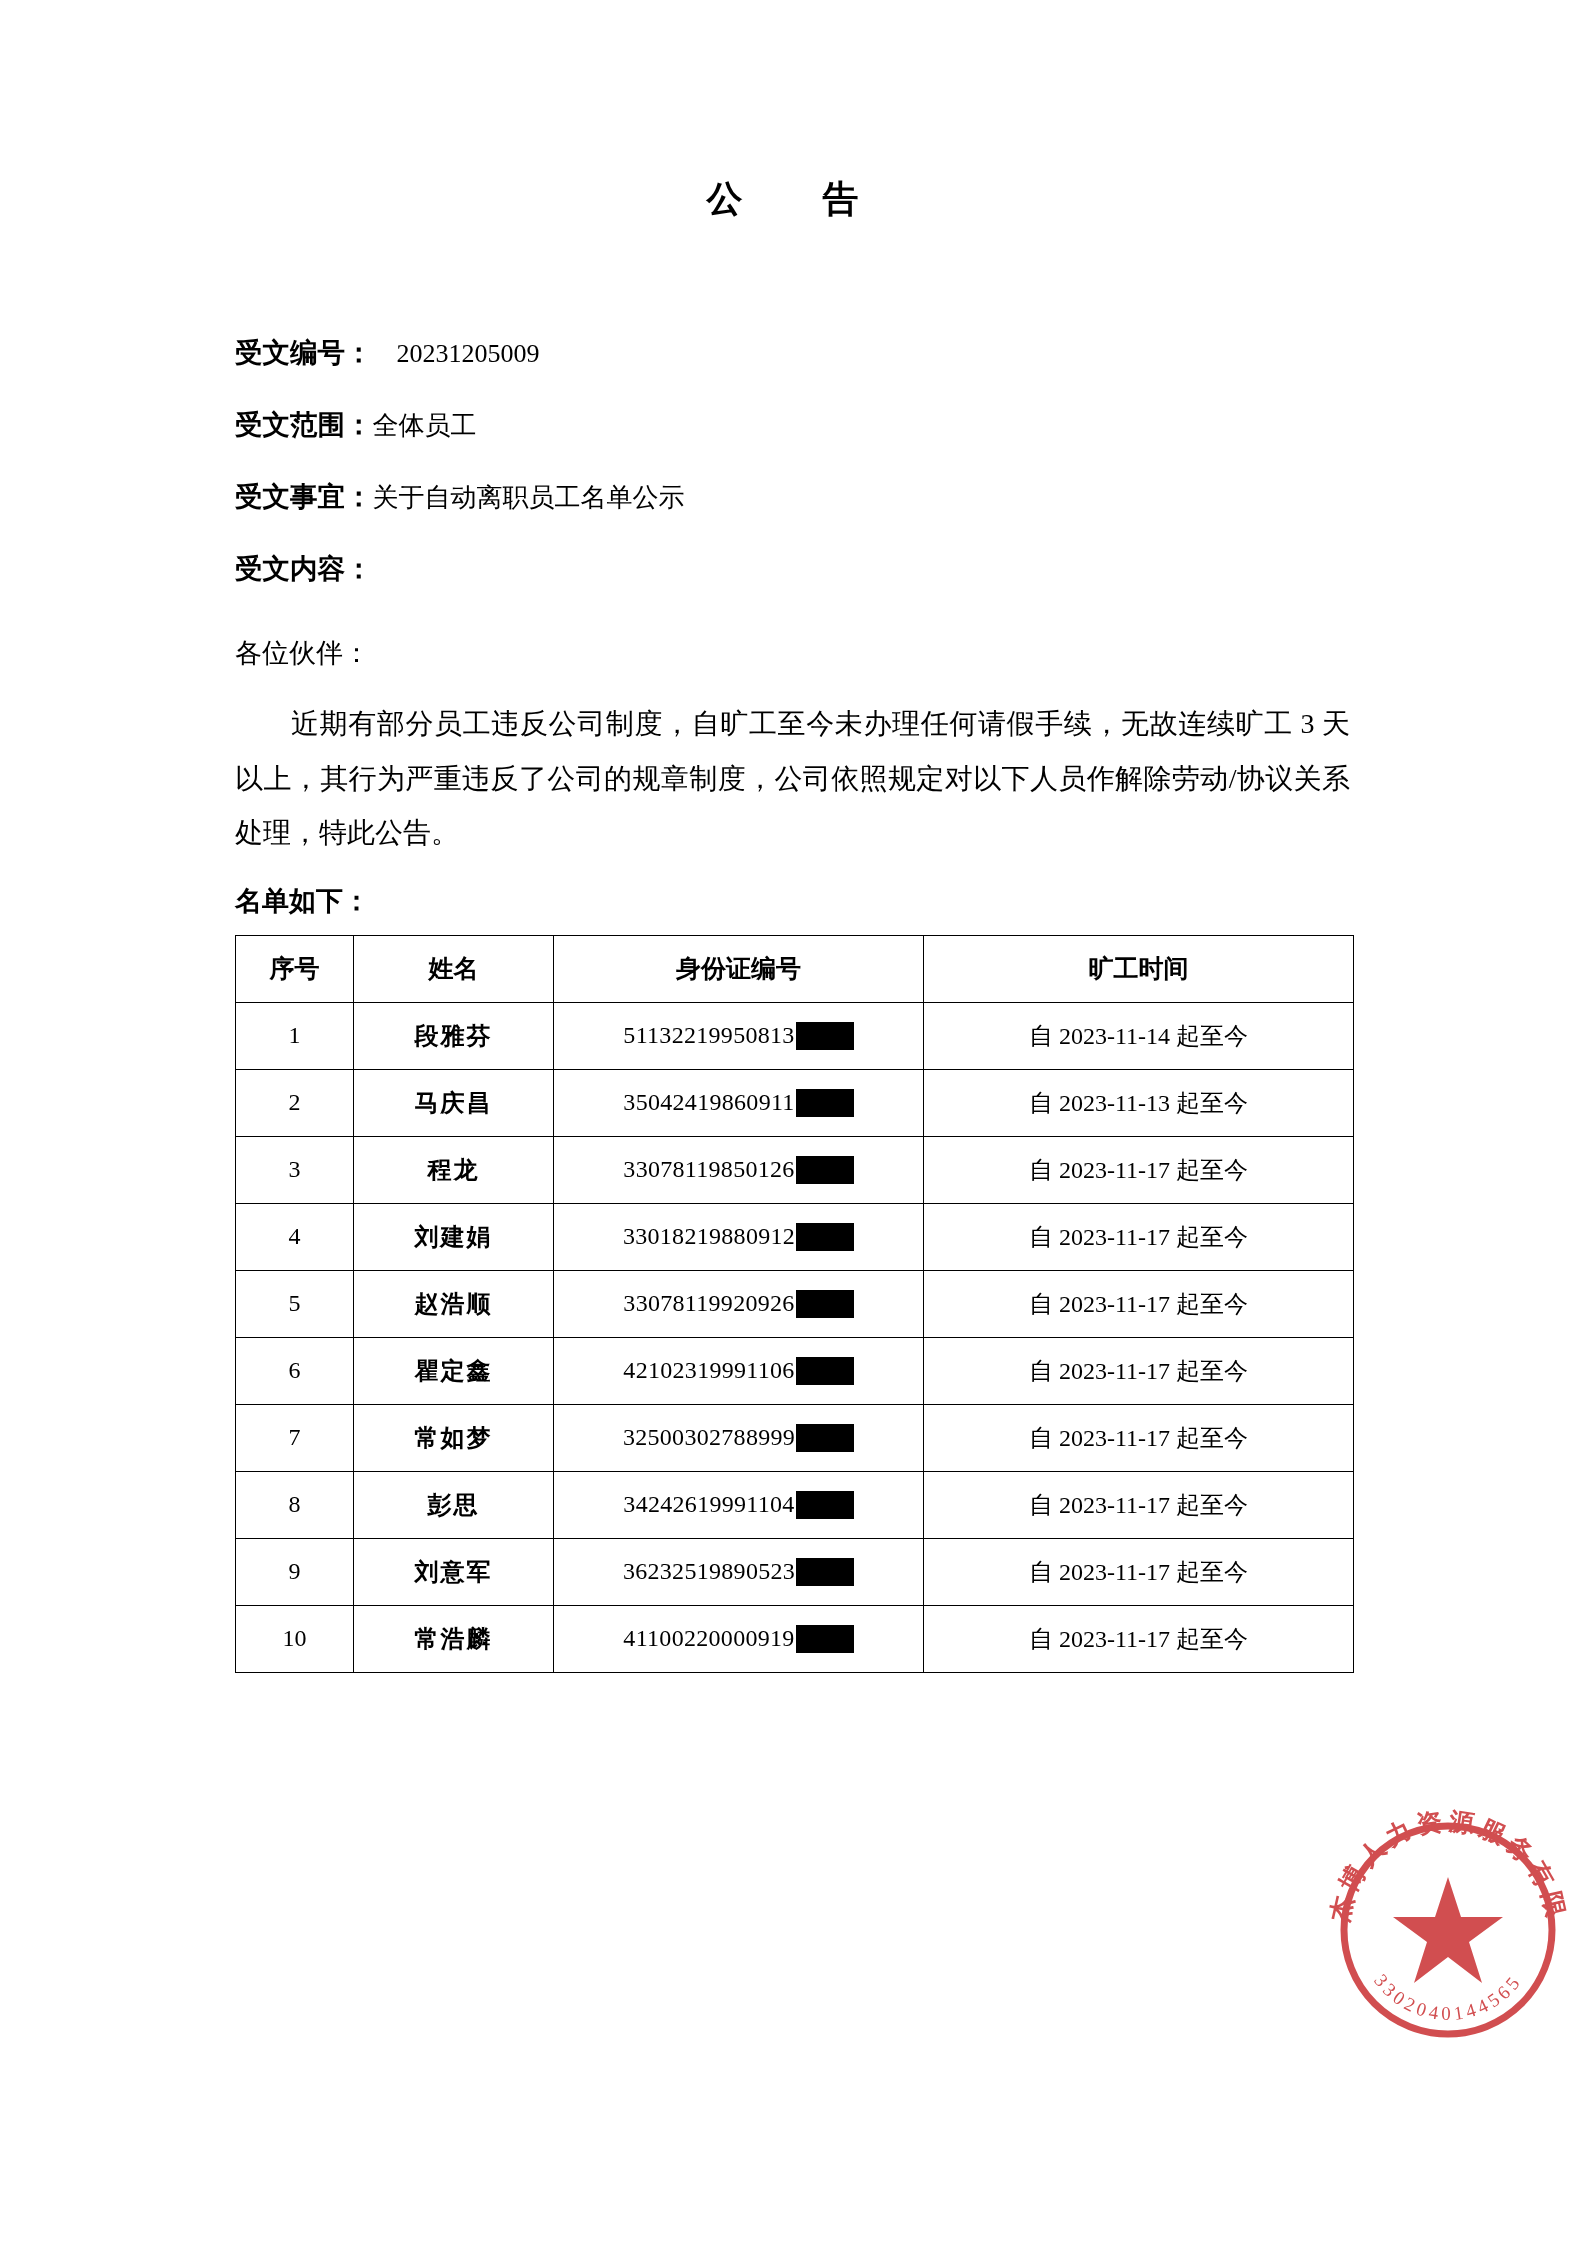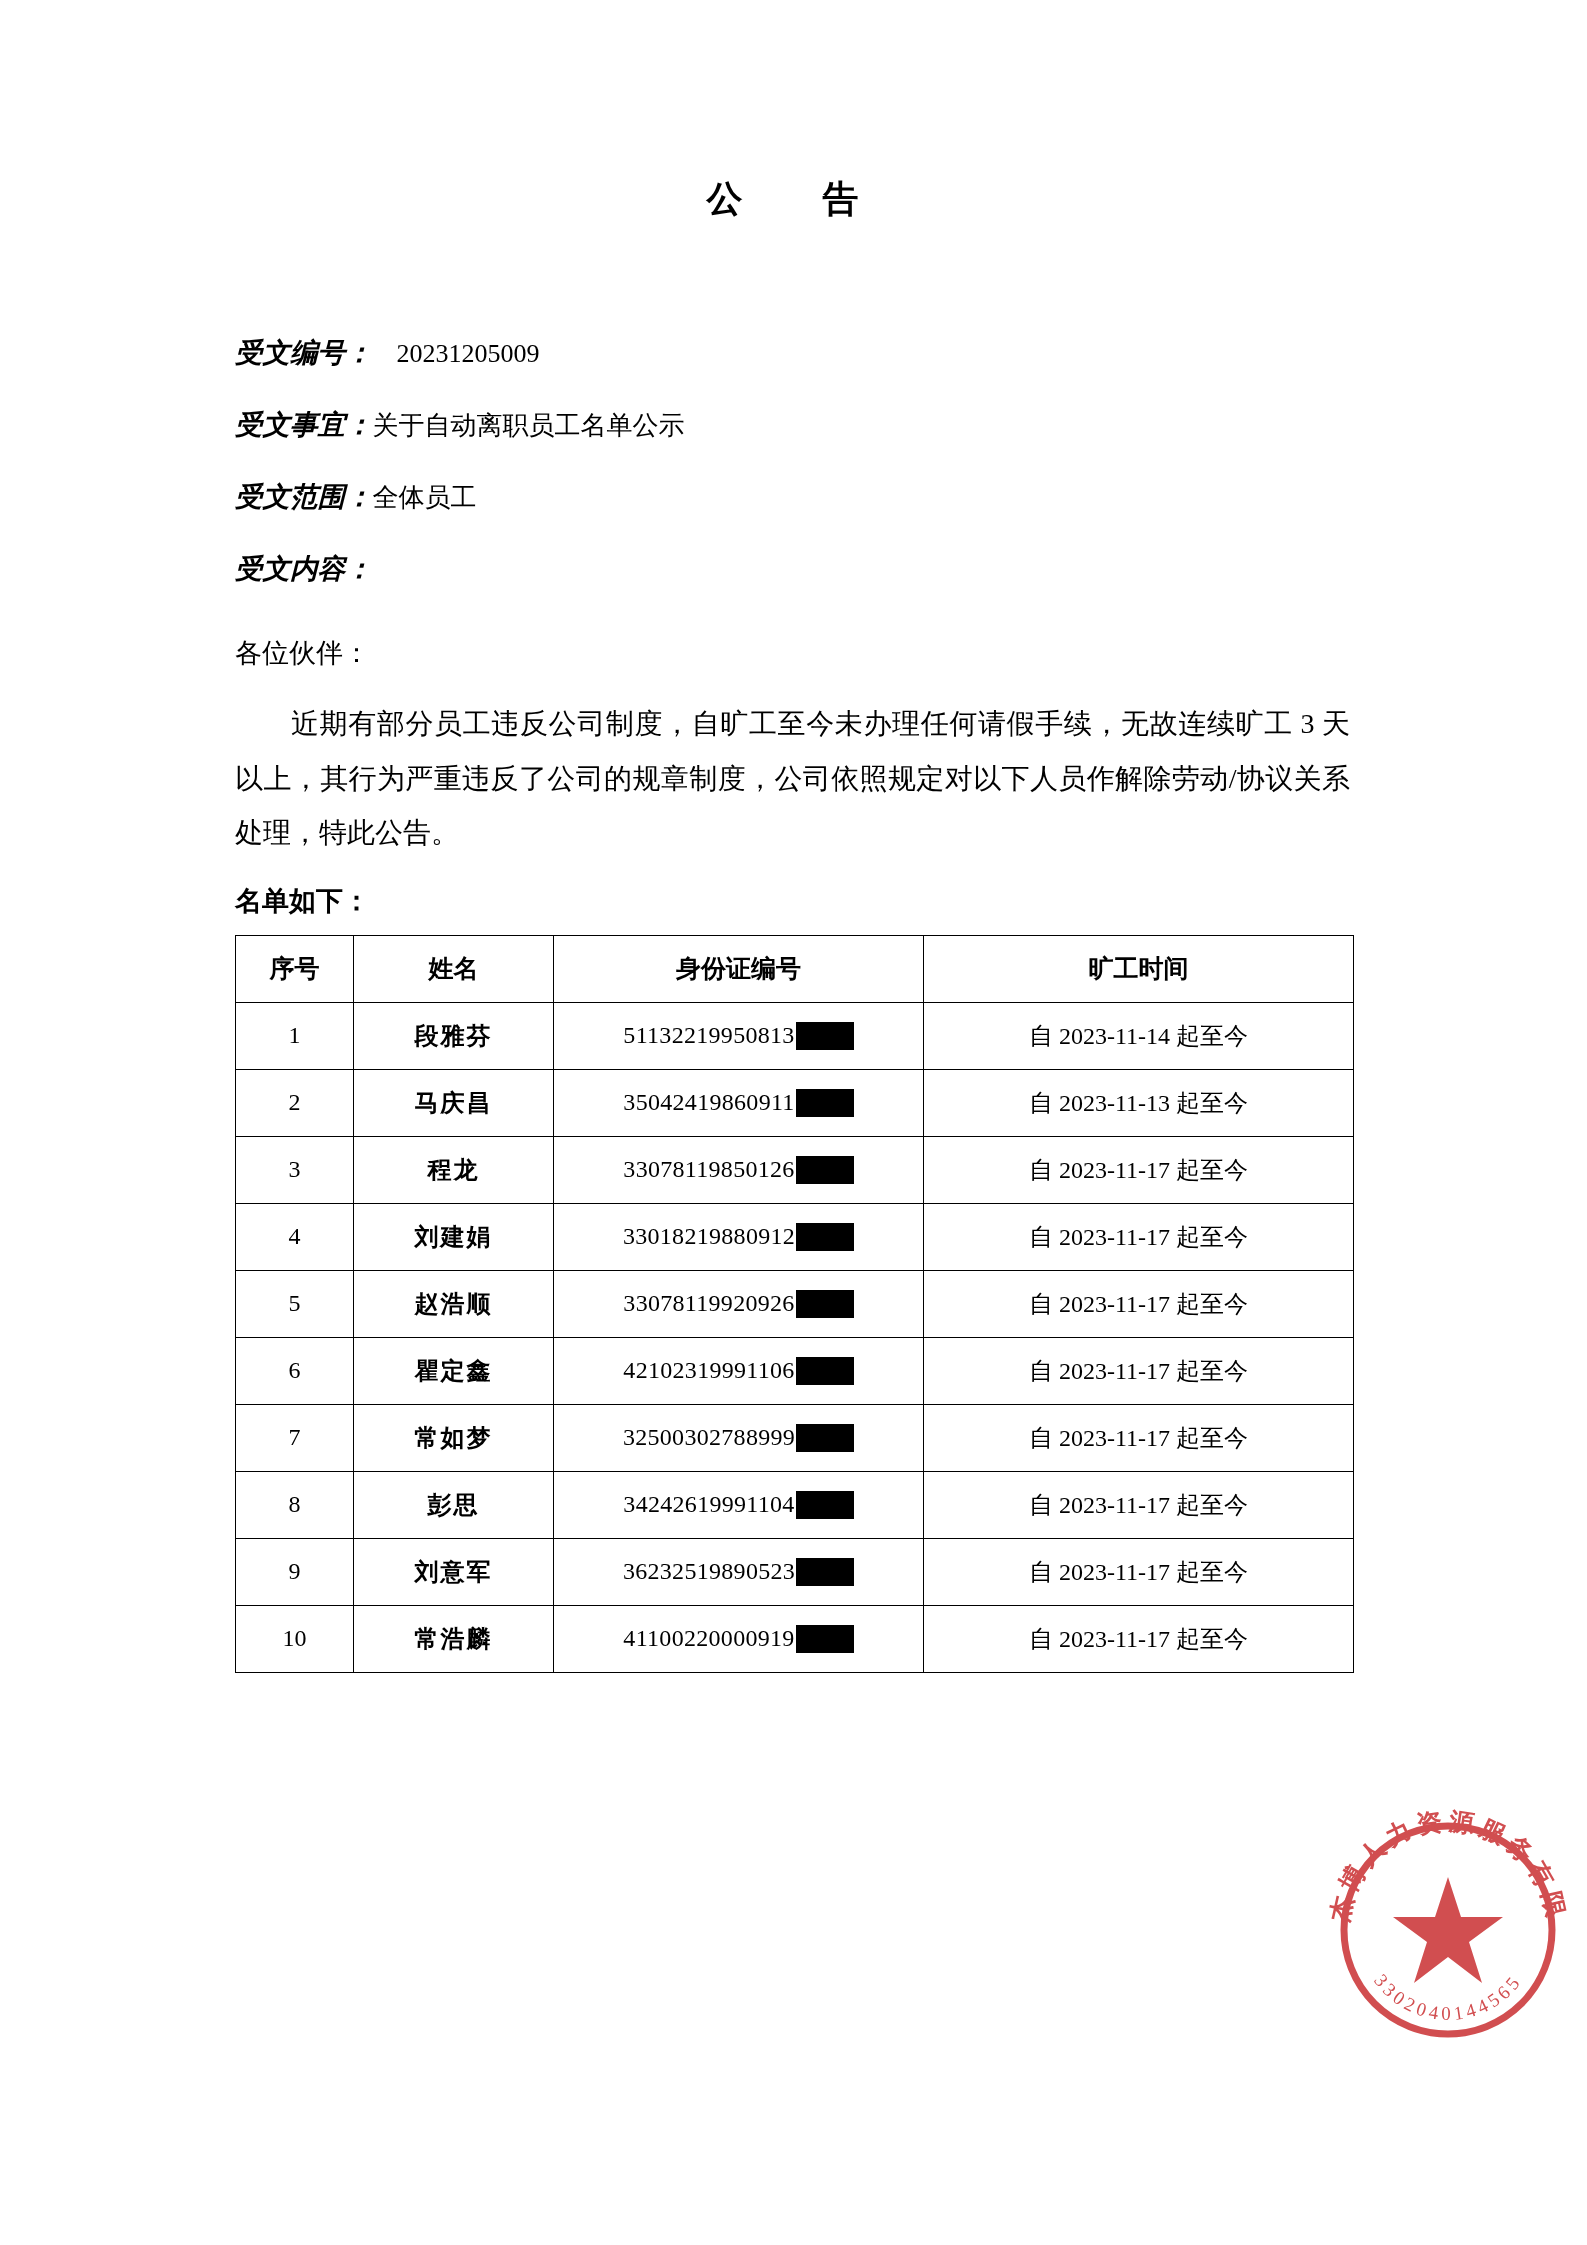--- a/index.html
+++ b/index.html
@@ -36,21 +36,20 @@
   }
   .meta-line {
     font-size: 27px;
     line-height: 1.0;
     margin-bottom: 44px;
     white-space: nowrap;
   }
   .meta-label {
     font-weight: bold;
     font-size: 27.5px;
-    font-style: italic;
   }
   .meta-value {
     font-size: 26px;
     margin-top: 24px;
   }
   .meta-value.num {
     font-family: "Liberation Serif", "DejaVu Serif", serif;
     padding-left: 24px;
   }
   .salutation {
@@ -137,24 +136,24 @@
 
 <div class="page">
 
   <div class="doc-title">公　告</div>
 
   <div class="meta-block">
     <div class="meta-line">
       <span class="meta-label">受文编号：</span><span class="meta-value num">20231205009</span>
     </div>
     <div class="meta-line">
+      <span class="meta-label">受文范围：</span><span class="meta-value">全体员工</span>
+    </div>
+    <div class="meta-line">
       <span class="meta-label">受文事宜：</span><span class="meta-value">关于自动离职员工名单公示</span>
-    </div>
-    <div class="meta-line">
-      <span class="meta-label">受文范围：</span><span class="meta-value">全体员工</span>
     </div>
     <div class="meta-line">
       <span class="meta-label">受文内容：</span>
     </div>
   </div>
 
   <div class="salutation">各位伙伴：</div>
 
   <p class="body-para">近期有部分员工违反公司制度，自旷工至今未办理任何请假手续，无故连续旷工 3 天以上，其行为严重违反了公司的规章制度，公司依照规定对以下人员作解除劳动/协议关系处理，特此公告。</p>
 

